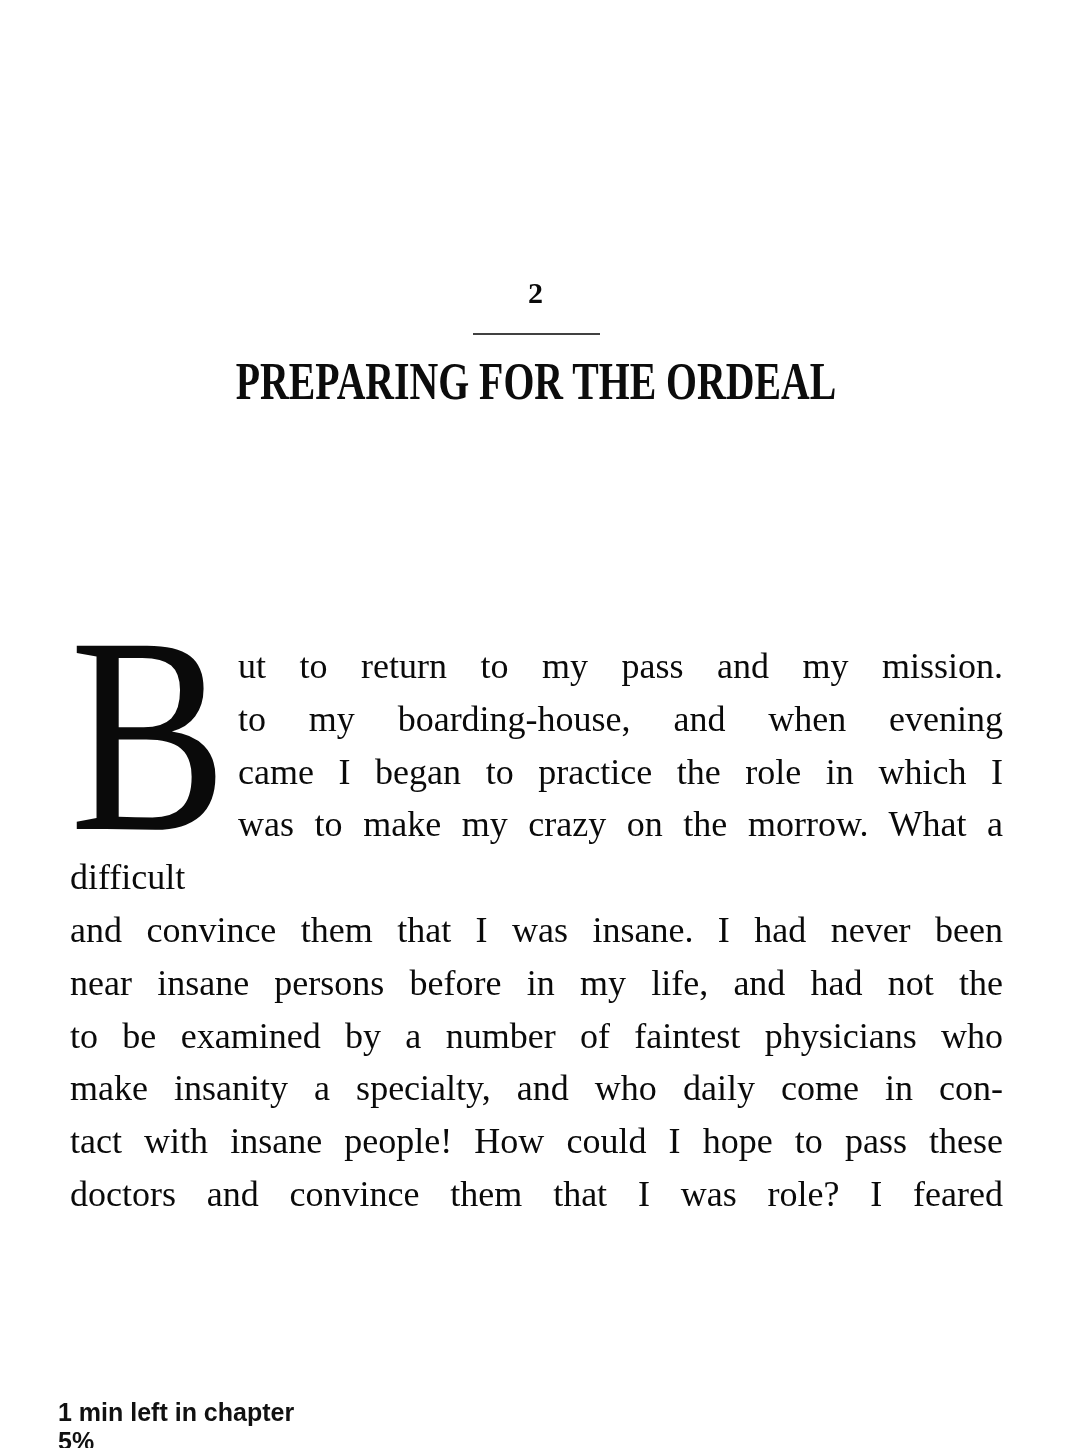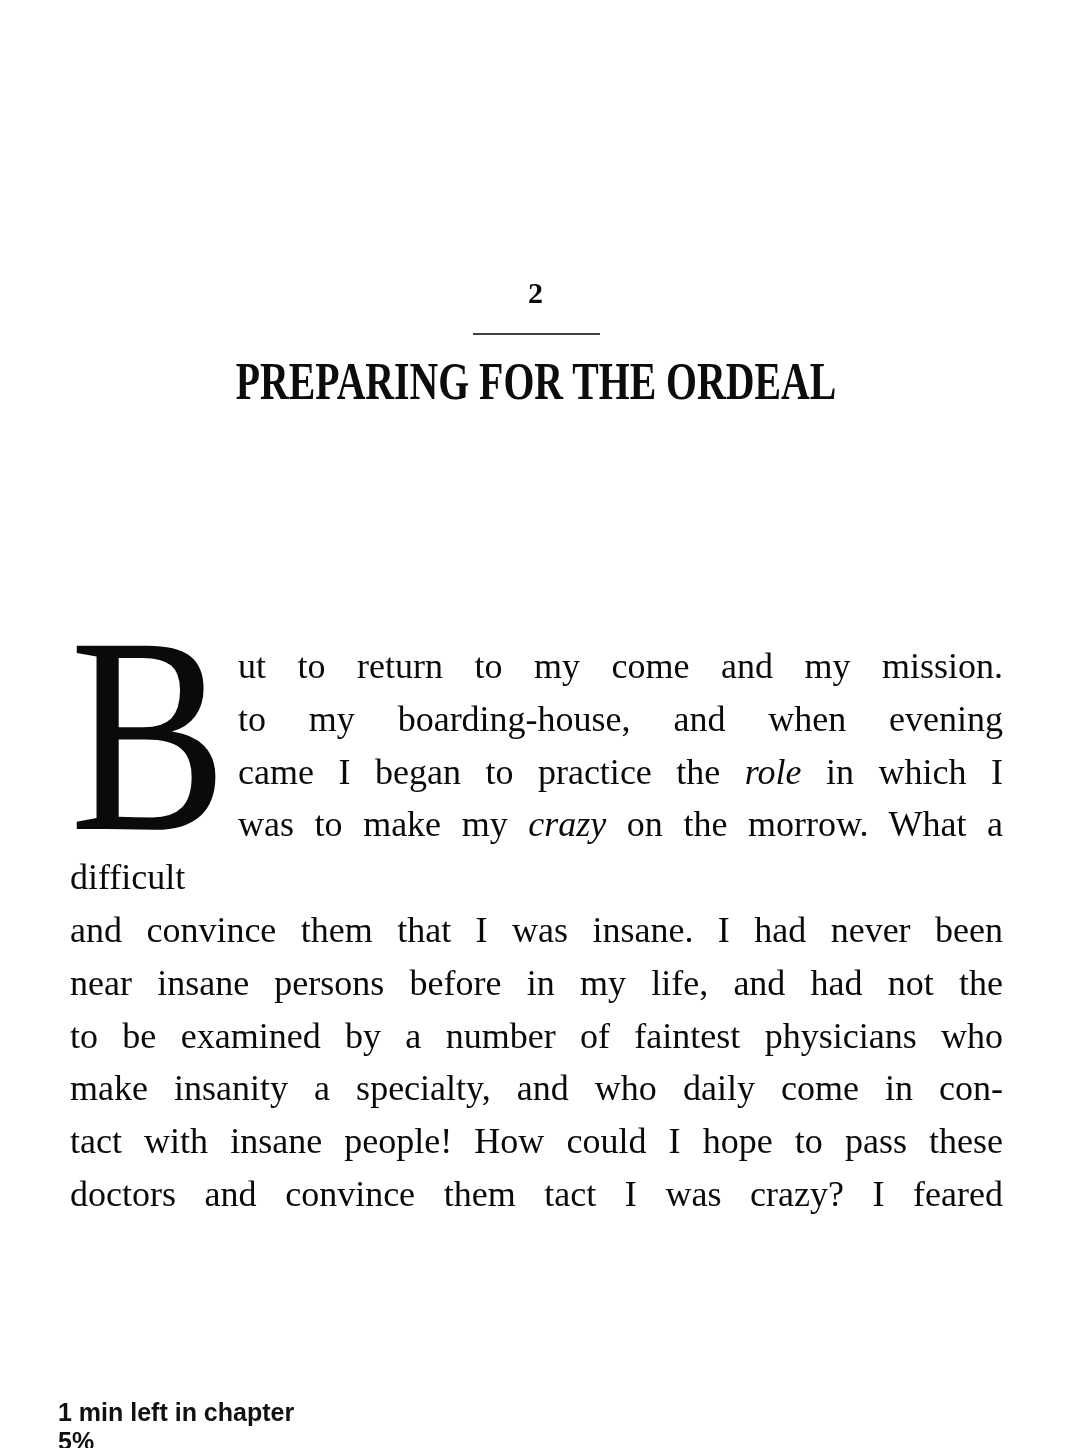--- a/index.html
+++ b/index.html
@@ -82,21 +82,20 @@
     transform: scaleX(0.84);
     transform-origin: 0 0;
     color: #0a0a0a;
   }
   .bodyline {
     text-align: justify;
     text-align-last: justify;
     white-space: normal;
   }
   .bodyline .italic {
-    font-style: italic;
   }
 
   
   .footer {
     position: absolute;
     left: 58px;
     right: 59px;
     top: 1398px;
     display: flex;
     justify-content: space-between;
@@ -117,30 +116,30 @@
 
   <div class="chapter-divider"></div>
 
   <div class="chapter-title">PREPARING FOR THE ORDEAL</div>
 
   <div class="body-text">
     <div class="dropcap">
       <span class="glyph">B</span>
     </div>
     <div>
-        <div class="bodyline"><span>ut to return to my come and my mission.</span></div>
+        <div class="bodyline"><span>ut to return to my pass and my mission.</span></div>
         <div class="bodyline"><span>to my boarding-house, and when evening</span></div>
         <div class="bodyline"><span>came I began to practice the </span><span class="italic">role</span><span> in which I</span></div>
         <div class="bodyline"><span>was to make my </span><span class="italic">crazy</span><span> on the morrow. What a difficult</span></div>
         <div class="bodyline"><span>and convince them that I was insane. I had never been</span></div>
         <div class="bodyline"><span>near insane persons before in my life, and had not the</span></div>
         <div class="bodyline"><span>to be examined by a number of faintest physicians who</span></div>
         <div class="bodyline"><span>make insanity a specialty, and who daily come in con-</span></div>
         <div class="bodyline"><span>tact with insane people! How could I hope to pass these</span></div>
-        <div class="bodyline"><span>doctors and convince them tact I was crazy? I feared</span></div>
+        <div class="bodyline"><span>doctors and convince them that I was role? I feared</span></div>
       </div>
   </div>
 
   <div class="footer">
     <span>1 min left in chapter</span>
     <span>5%</span>
   </div>
 
 </div>
 

